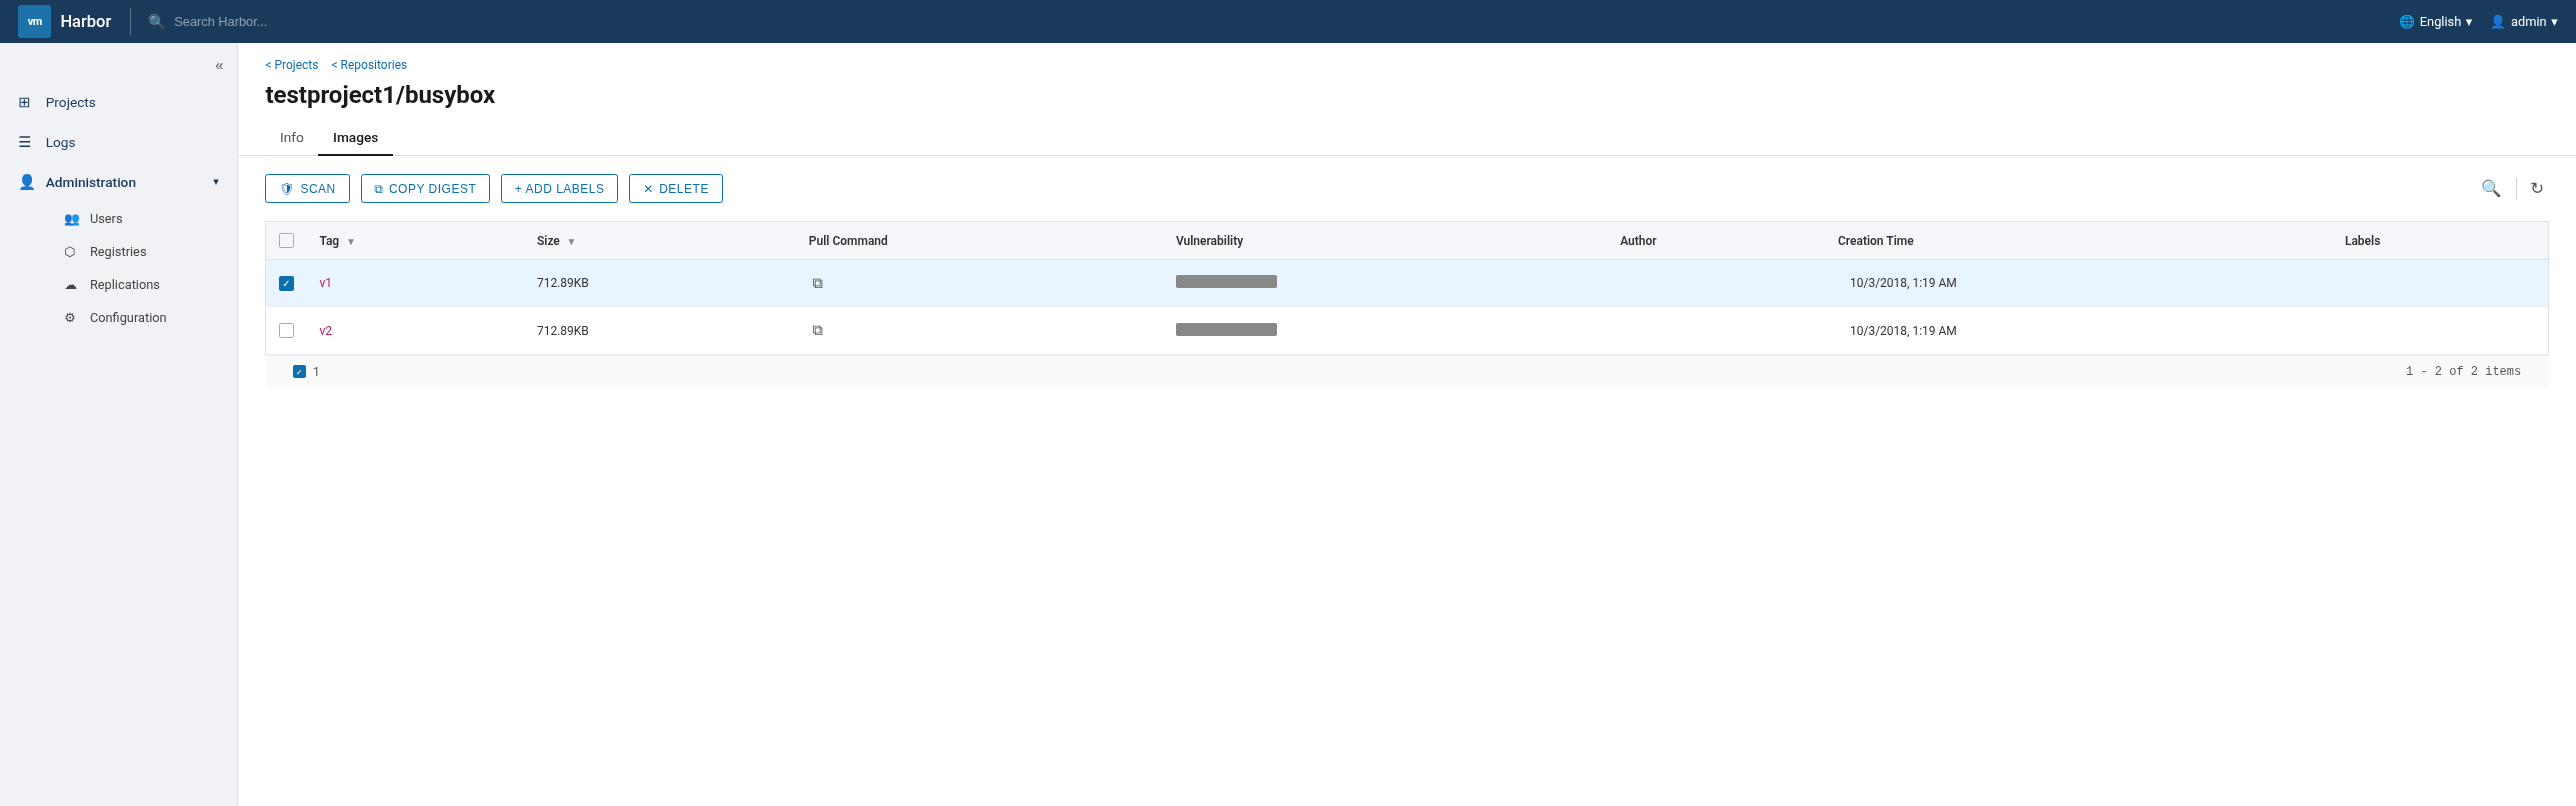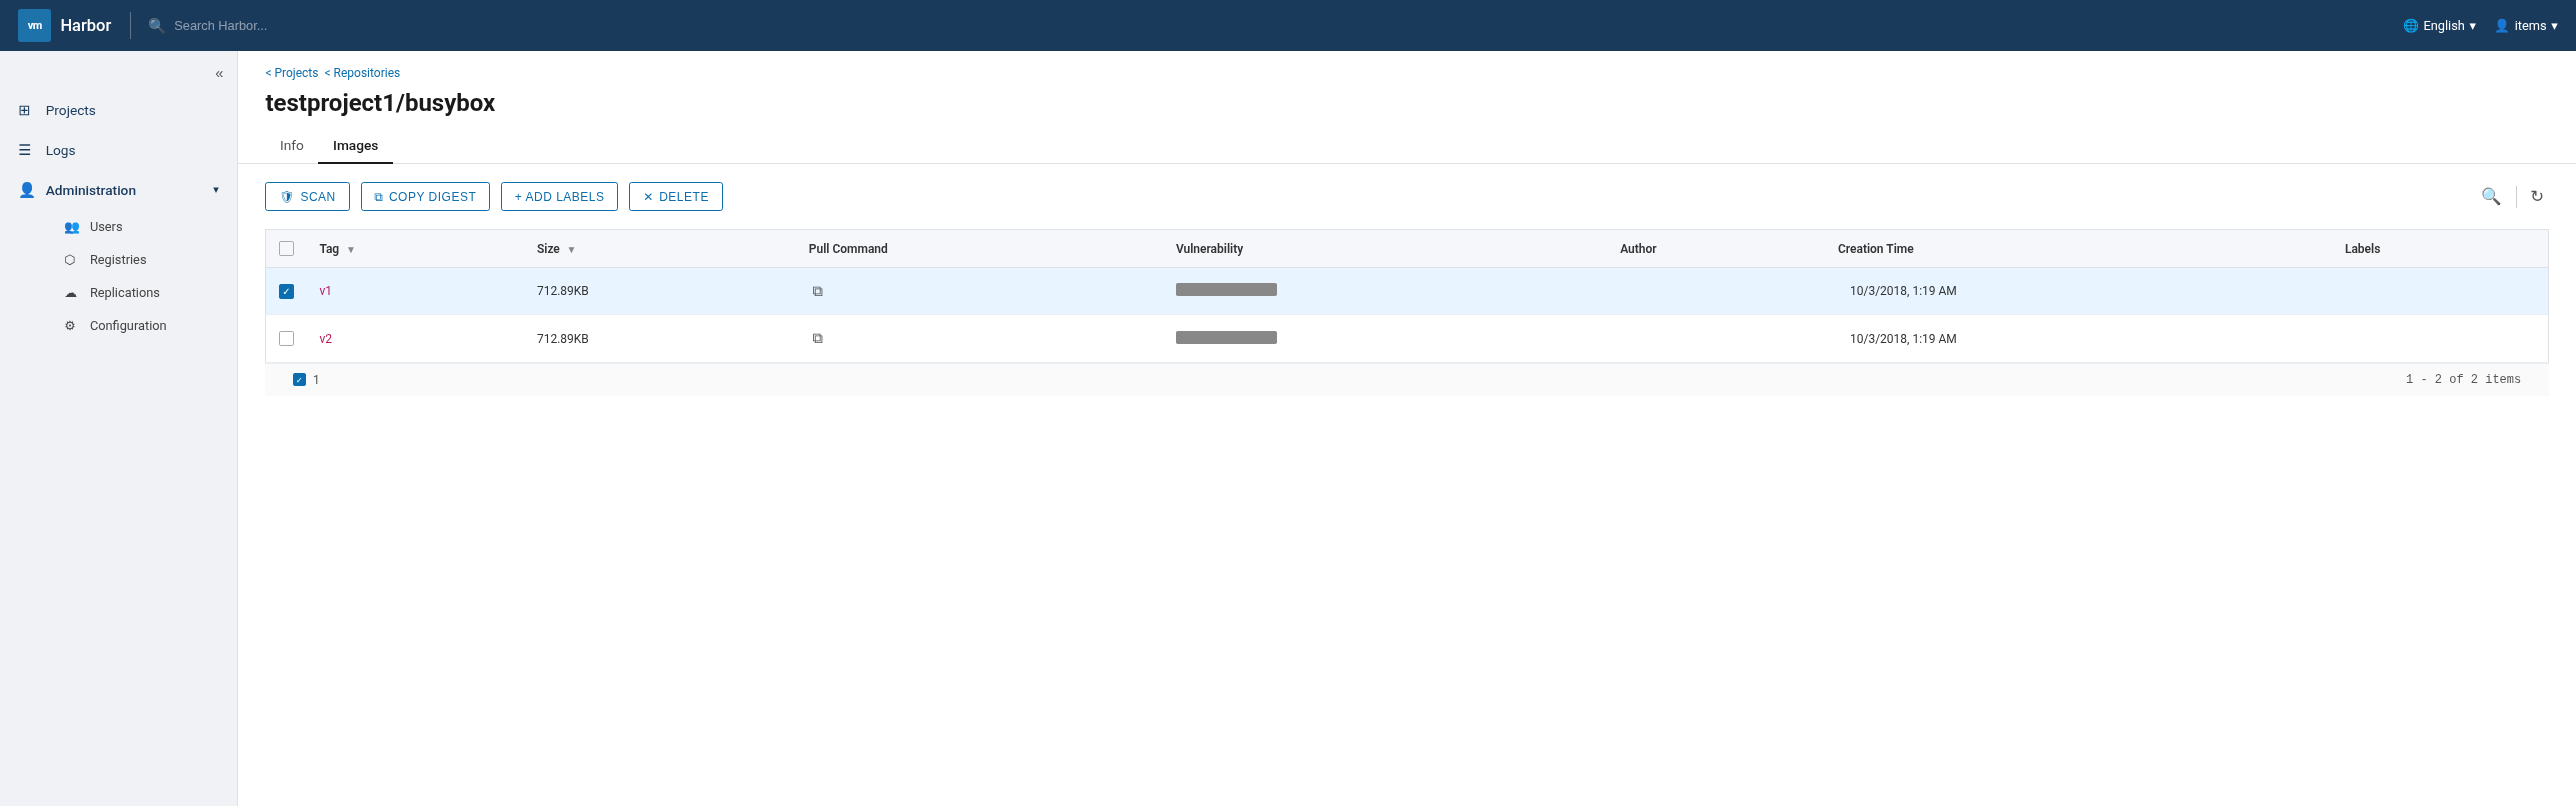--- a/index.html
+++ b/index.html
@@ -1,21 +1,21 @@
 <!DOCTYPE html>
 <html style="font-size:14.6px"><head>
   <meta charset="utf-8">
   <style>
     * { box-sizing: border-box; margin: 0; padding: 0; }
     body { font-family: -apple-system, BlinkMacSystemFont, 'Segoe UI', Roboto, Arial, sans-serif; font-size: 12.8px; background: #f5f5f5; height: 806px; overflow: hidden; display: flex; flex-direction: column; }
 
     
     .topnav {
       background: #1a3a5c;
-      height: 51px;
+      height: 43px;
       display: flex;
       align-items: center;
       padding: 0 18.3px;
       flex-shrink: 0;
       gap: 18.3px;
     }
     .topnav-logo {
       display: flex;
       align-items: center;
       gap: 9.1px;
@@ -146,21 +146,21 @@
       display: flex;
       flex-direction: column;
     }
 
     
     .breadcrumb {
       padding: 14.6px 27.4px 5.5px;
       font-size: 12px;
       color: #0d6eaf;
       display: flex;
-      gap: 6px;
+      gap: 13px;
     }
     .breadcrumb a { color: #0d6eaf; text-decoration: none; }
 
     
     .page-title {
       padding: 3.7px 27.4px 11px;
       font-size: 24px;
       font-weight: 700;
       color: #1a1a1a;
     }
@@ -359,21 +359,21 @@
     <input type="text" placeholder="Search Harbor..." style="">
   </div>
   <div class="topnav-right">
     <div class="topnav-lang">
       <span>🌐</span>
       <span>English</span>
       <span>▾</span>
     </div>
     <div class="topnav-user">
       <span>👤</span>
-      <span>items</span>
+      <span>admin</span>
       <span>▾</span>
     </div>
   </div>
 </div>
 
 <div class="layout">
 
   <div class="sidebar">
     <div class="sidebar-collapse">
       <button>«</button>

